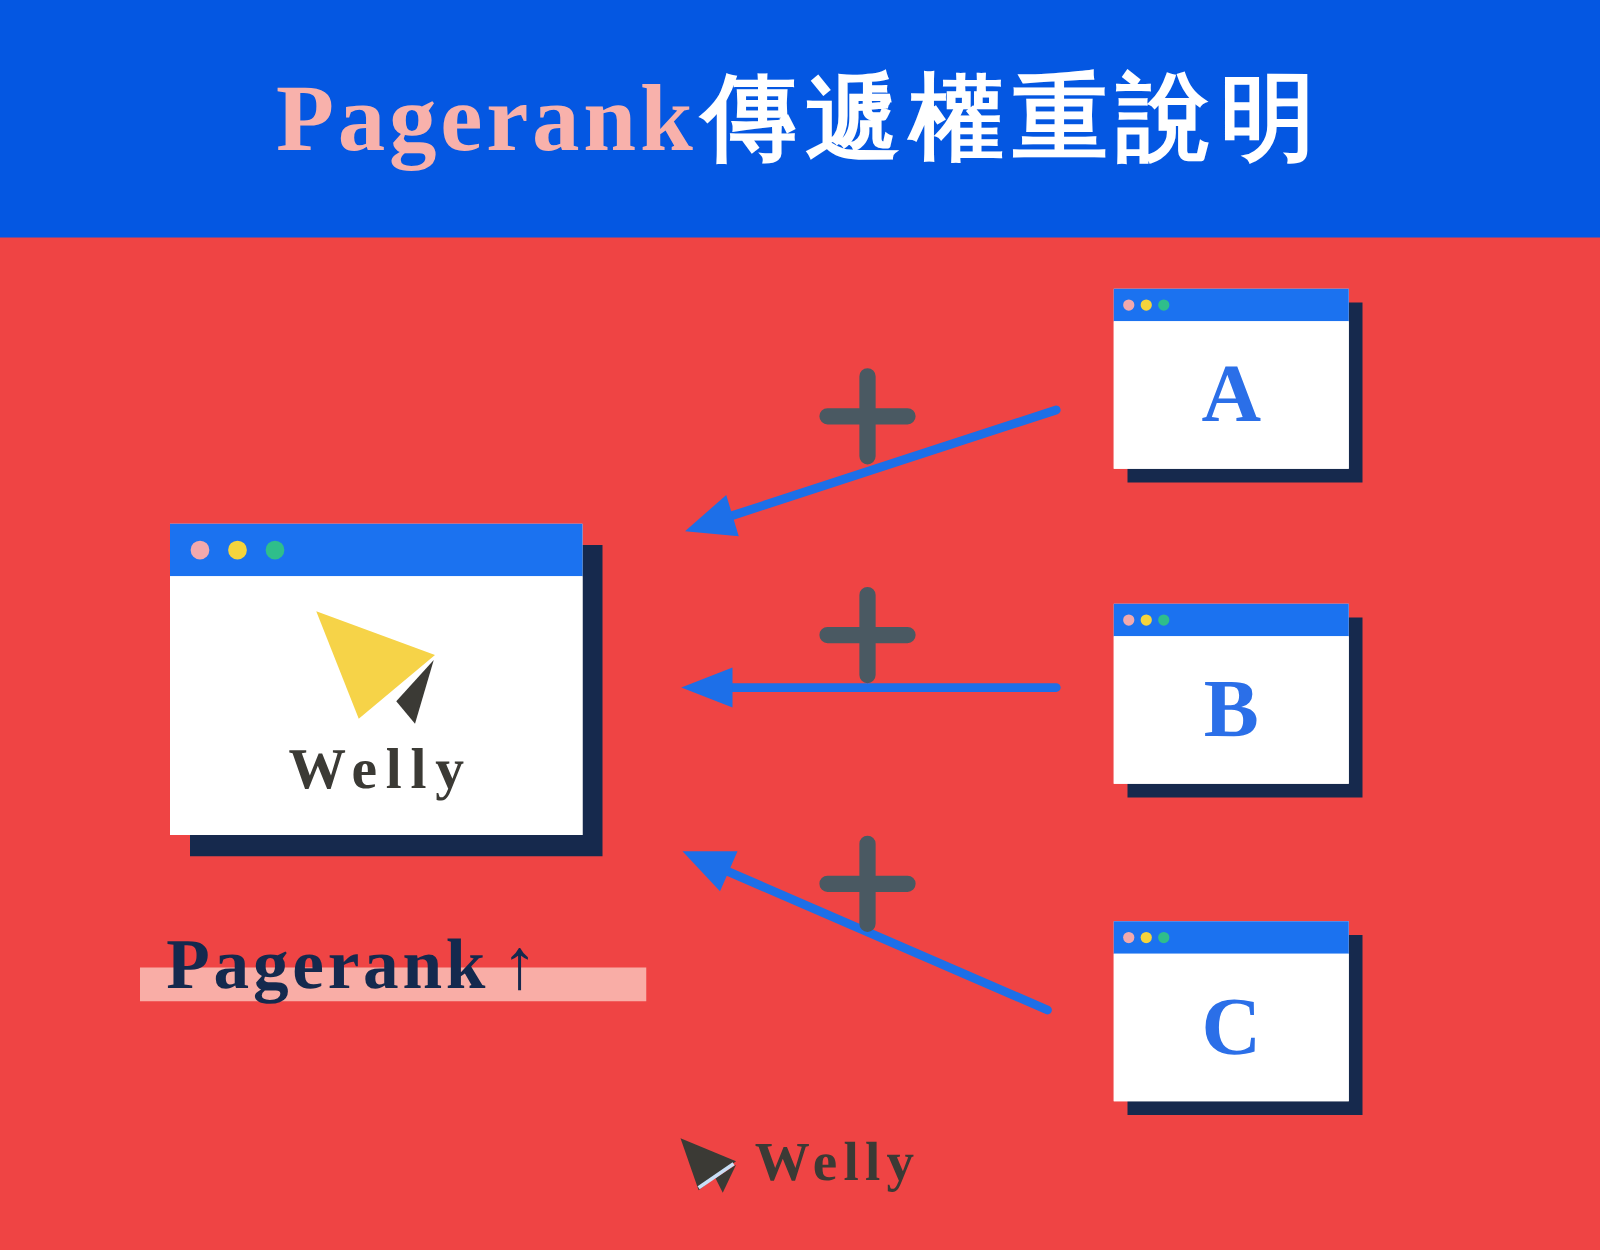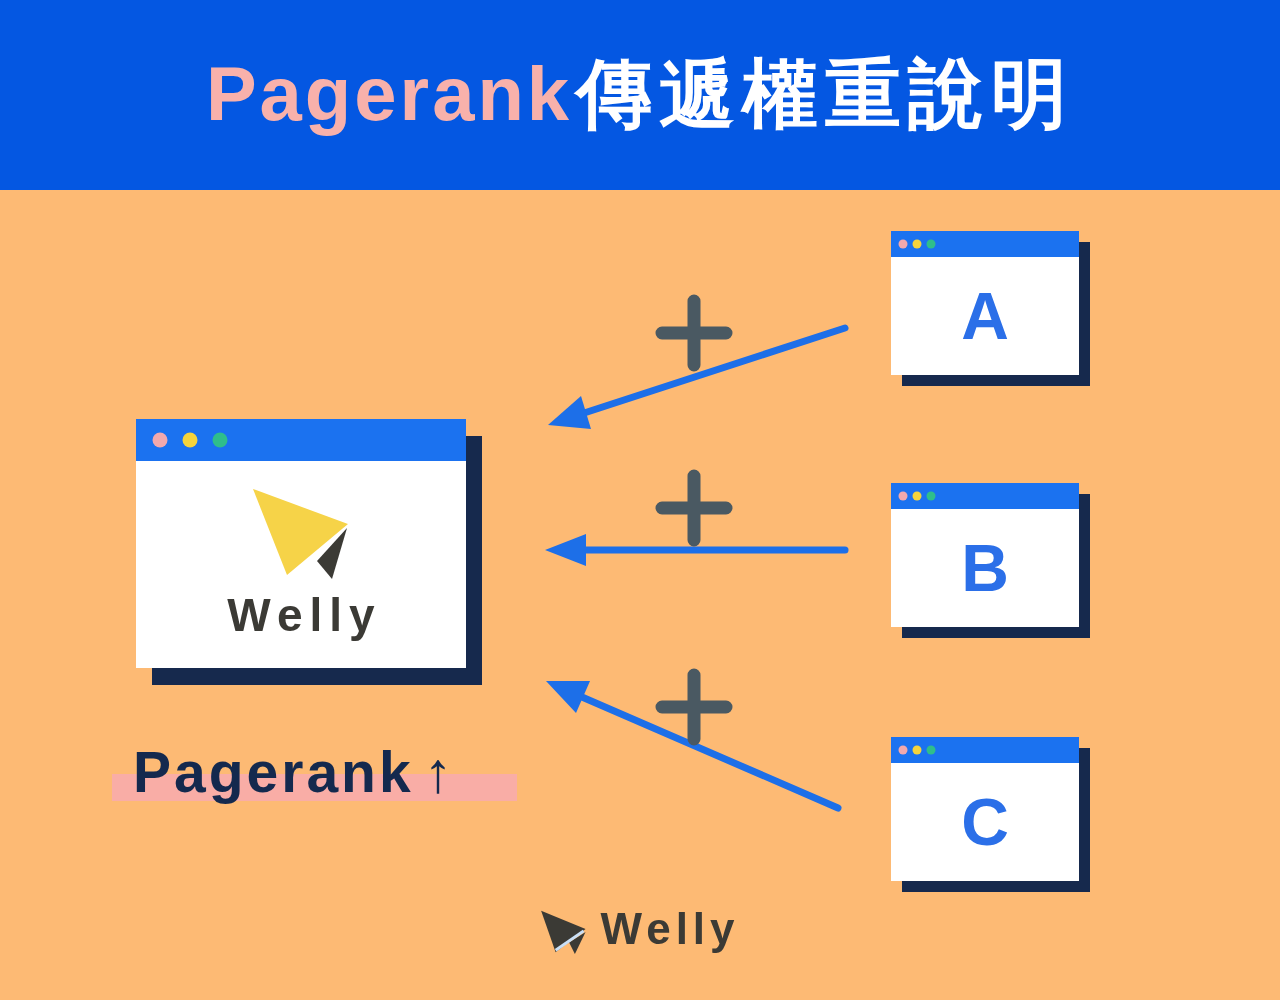--- a/index.html
+++ b/index.html
@@ -1,21 +1,21 @@
 <!DOCTYPE html>
 <html><head>
 <meta charset="utf-8">
 <style>
   * { margin:0; padding:0; box-sizing:border-box; }
   html,body { width:1280px; }
   body { font-family:"Liberation Sans","DejaVu Sans",sans-serif; }
 
   .canvas {
     position:relative; width:1280px; height:1000px;
-    background:#fdba74; overflow:hidden;
+    background:#ef4444; overflow:hidden;font-family:Liberation Serif, serif;
   }
 
   
   .header {
     position:absolute; left:0; top:0; width:1280px; height:190px;
     background:#0457E2; display:flex; align-items:center; justify-content:center;
   }
   .header .title { font-size:76px; font-weight:bold; white-space:nowrap; }
   .title-en { color:#F8B1AB; letter-spacing:3px; }
   .title-zh { color:#FFFFFF; letter-spacing:7px; margin-left:4px; }

